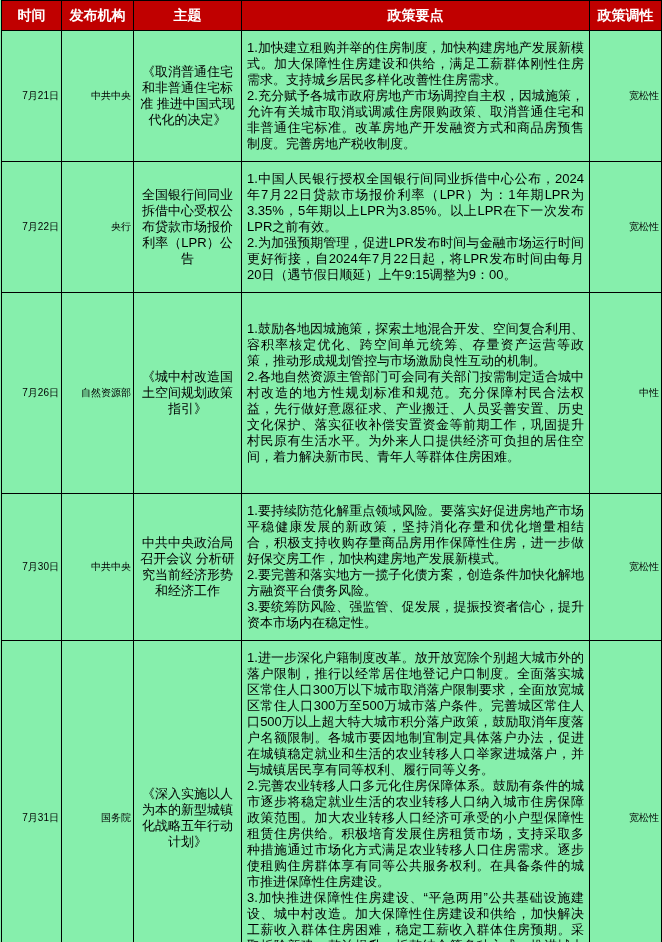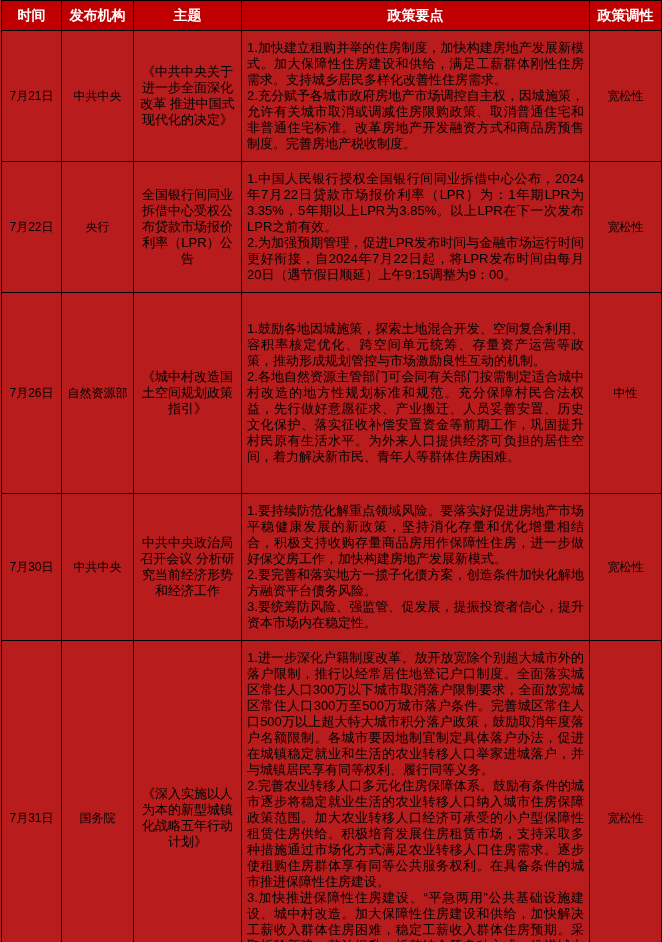--- a/index.html
+++ b/index.html
@@ -6,21 +6,21 @@
     margin: 0;
     padding: 0;
     background: #ffffff;
     font-family: "Liberation Sans", sans-serif;
     color: #000000;
   }
   .page {
     width: 662px;
     height: 942px;
     box-sizing: border-box;
-    background: #b91c1c;
+    background: #86efac;
     position: relative;
   }
   table.policy-table {
     border-collapse: collapse;
     table-layout: fixed;
     width: 660px;
     margin-left: 1px;
   }
   col.c-time   { width: 60px; }
   col.c-agency { width: 72px; }
@@ -40,22 +40,22 @@
     font-size: 14px;
     height: 30px;
     text-align: center;
     padding: 2px;
   }
   td {
     font-size: 13px;
     line-height: 16px;
   }
   td.c-time, td.c-agency, td.c-tone {
-    text-align: center;
-    font-size: 12px;
+    text-align: right;
+    font-size: 10px;
     padding: 2px;
   }
   td.c-topic {
     text-align: center;
     padding: 2px 4px;
   }
   td.c-points {
     text-align: justify;
     padding: 9px 5px;
   }
@@ -98,21 +98,21 @@
           <th>发布机构</th>
           <th>主题</th>
           <th>政策要点</th>
           <th>政策调性</th>
         </tr>
     </thead>
     <tbody>
   <tr>
     <td class="c-time">7月21日</td>
     <td class="c-agency">中共中央</td>
-    <td class="c-topic">《中共中央关于进一步全面深化改革  推进中国式现代化的决定》</td>
+    <td class="c-topic">《取消普通住宅和非普通住宅标准  推进中国式现代化的决定》</td>
     <td class="c-points">
             <div class="point">1.加快建立租购并举的住房制度，加快构建房地产发展新模式。加大保障性住房建设和供给，满足工薪群体刚性住房需求。支持城乡居民多样化改善性住房需求。</div>
             <div class="point">2.充分赋予各城市政府房地产市场调控自主权，因城施策，允许有关城市取消或调减住房限购政策、取消普通住宅和非普通住宅标准。改革房地产开发融资方式和商品房预售制度。完善房地产税收制度。</div>
           </td>
     <td class="c-tone">宽松性</td>
   </tr>
 
   <tr>
     <td class="c-time">7月22日</td>
     <td class="c-agency">央行</td>

